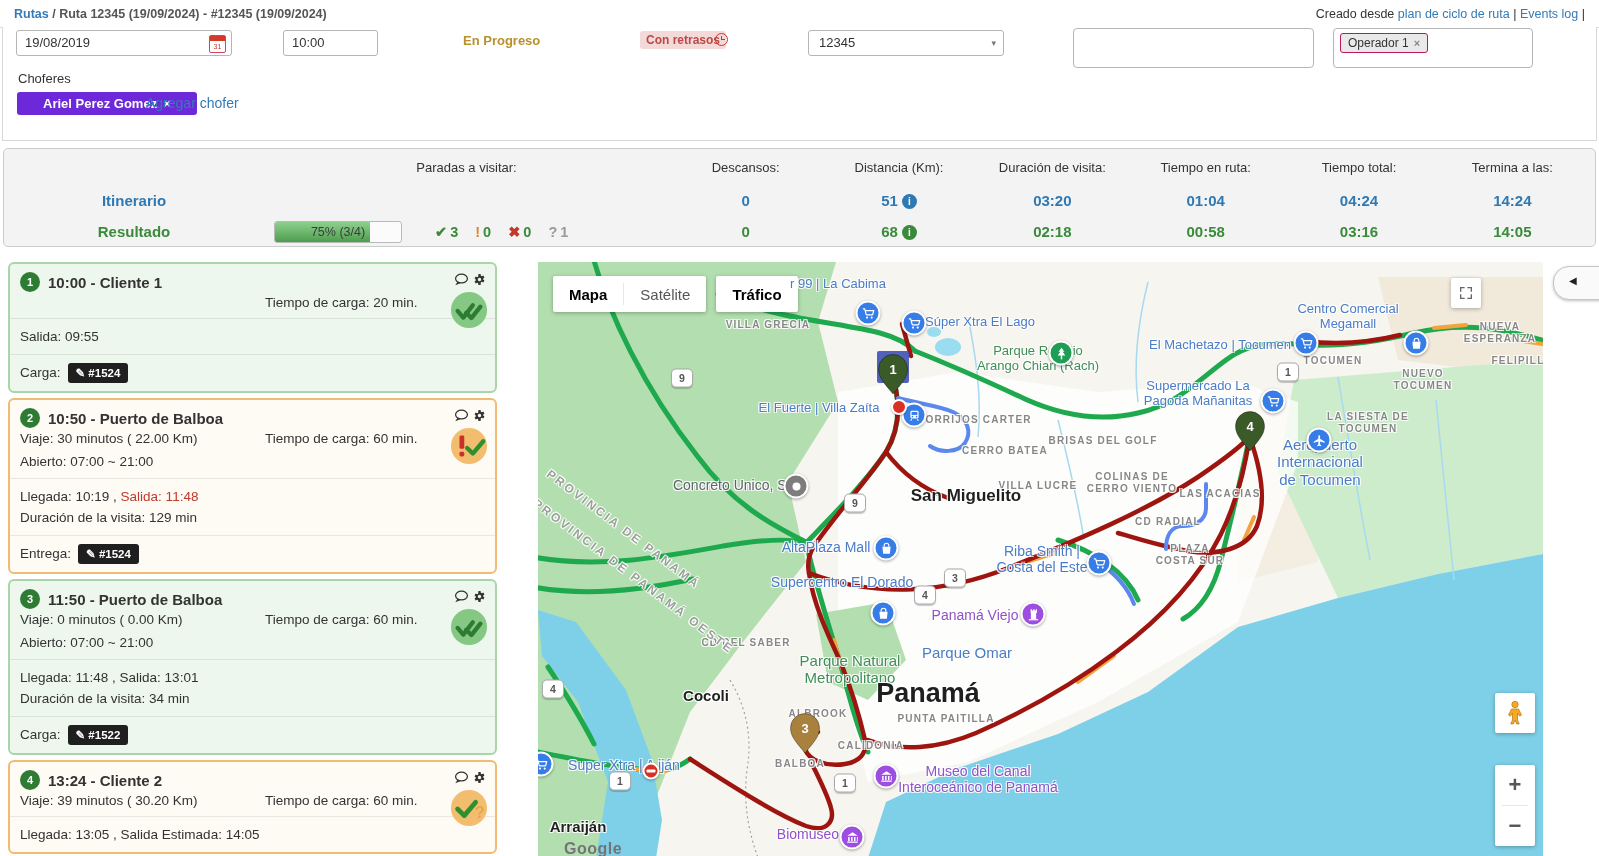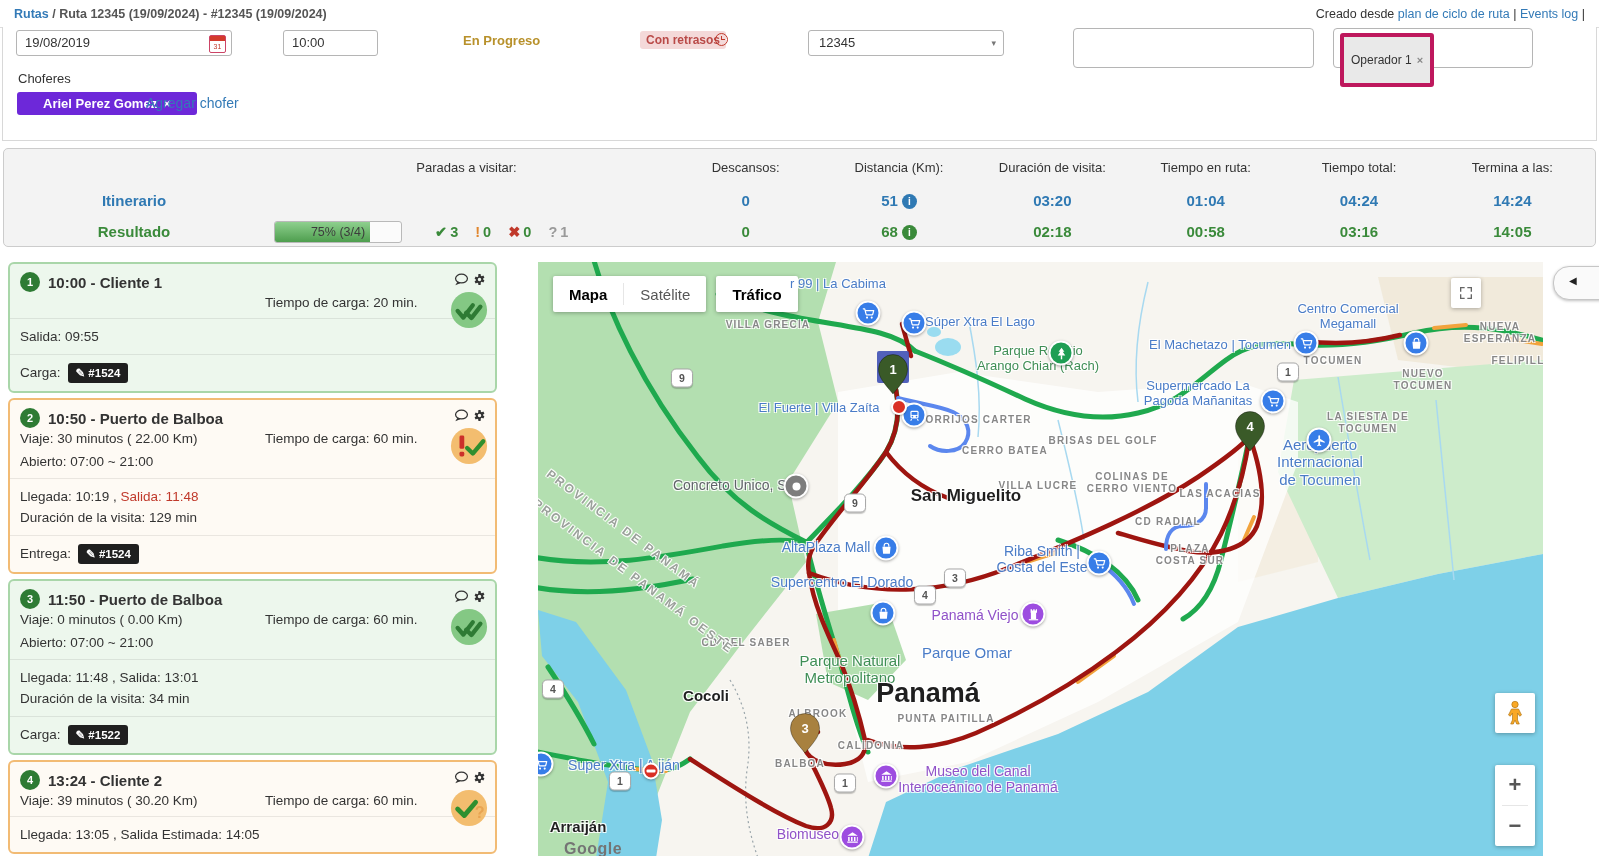--- a/index.html
+++ b/index.html
@@ -20,21 +20,21 @@
   .status-inprog{position:absolute;font-size:13px;font-weight:bold;}
   .delay-badge{position:absolute;font-size:12px;font-weight:bold;color:#b94a48;background:#f4d9d9;padding:2px 6px;border-radius:3px;}
   .clock{position:absolute;width:13px;height:13px;border:1.5px solid #c0392b;border-radius:50%;box-sizing:border-box;}
   .clock:before{content:"";position:absolute;left:4.5px;top:2px;width:1.5px;height:4px;background:#c0392b;}
   .clock:after{content:"";position:absolute;left:4.5px;top:4.5px;width:4px;height:1.5px;background:#c0392b;}
   .selectbox{position:absolute;border:1px solid #b5b5b5;border-radius:3px;background:#fff;font-size:13px;color:#333;
     height:26px;line-height:24px;padding:0 22px 0 10px;box-sizing:border-box;}
   .selectbox .arr{position:absolute;right:7px;top:0;color:#777;font-size:9px;}
   .notearea{position:absolute;border:1px solid #b5b5b5;border-radius:4px;background:#fff;resize:none;box-sizing:border-box;}
   .opbox{position:absolute;border:1px solid #b5b5b5;border-radius:4px;background:#fff;box-sizing:border-box;padding:4px 6px;}
-  .graytag{display:inline-block;background:#e9e9e9;border:4px solid #be185d;border-radius:3px;font-size:12px;color:#333;padding:16px 7px;}
+  .graytag{display:inline-block;background:#e9e9e9;border:1px solid #be185d;border-radius:3px;font-size:12px;color:#333;padding:2px 7px;}
   .graytag .x{color:#888;font-weight:bold;margin-left:5px;font-size:11px;cursor:pointer;}
   .choferes-label{position:absolute;font-size:13px;color:#333;text-align:center;}
   .chofer-pill{position:absolute;background:#6d28d9;color:#fff;font-size:13px;font-weight:bold;border-radius:3px;padding:4px 26px;}
   .chofer-pill .x{margin-left:6px;cursor:pointer;}
   .addchofer{position:absolute;color:#337ab7;font-size:14px;cursor:pointer;}
   
   .summary{position:absolute;top:148px;left:3px;right:3px;height:99px;background:#f3f3f3;border:1px solid #ccc;border-radius:5px;
     display:grid;grid-template-columns:260px 405px repeat(6,1fr);grid-template-rows:36px 31px 31px;align-items:center;box-sizing:border-box;padding-right:6px;}
   .sh{font-size:13px;color:#333;text-align:center;}
   .sv{font-size:15px;font-weight:bold;text-align:center;}

